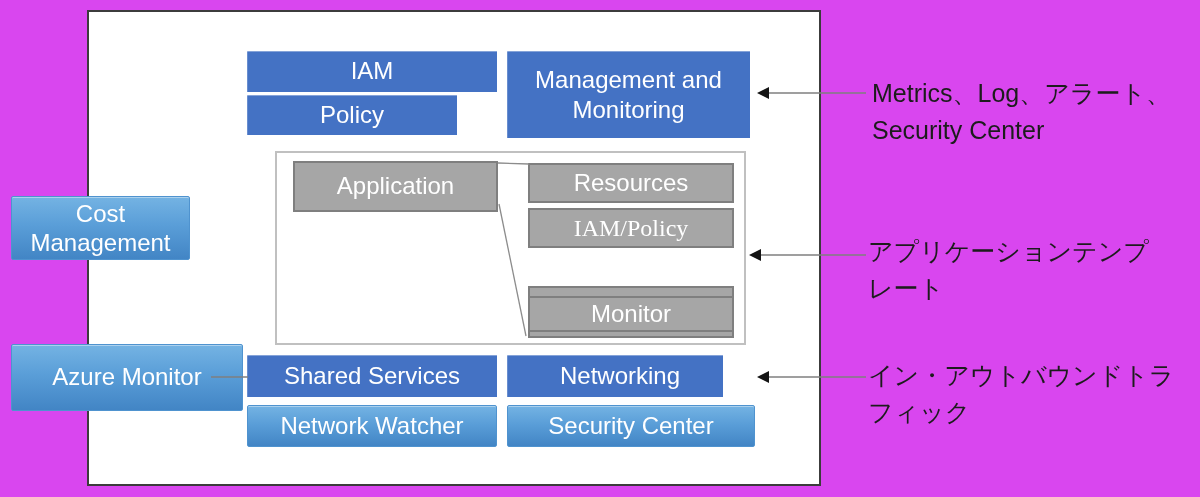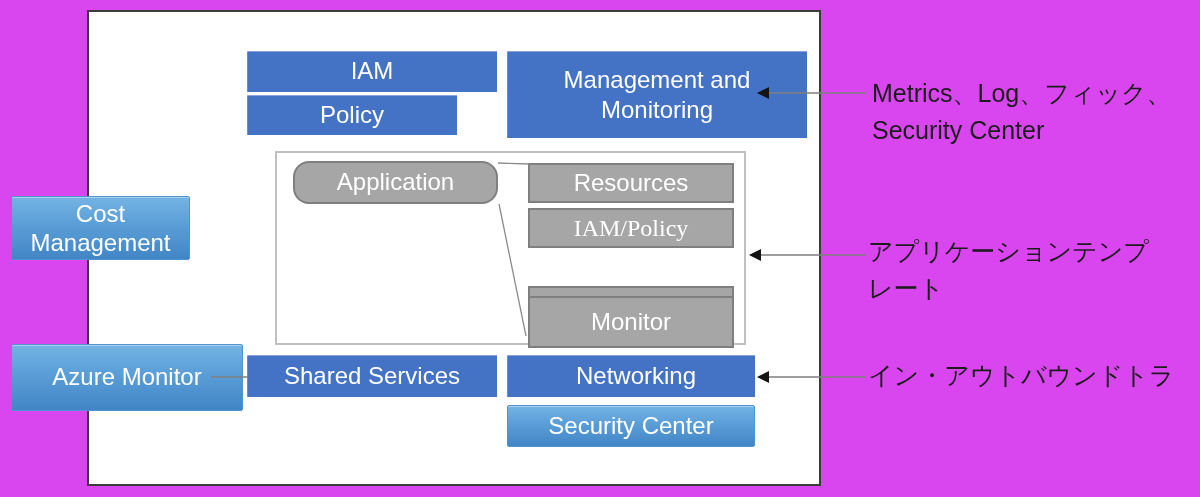--- a/index.html
+++ b/index.html
@@ -59,49 +59,52 @@
 <div class="canvas">
 
   <div class="outer-rect"></div>
 
   <div class="box blue" style="left:247px;top:51px;width:250px;height:41px;">
     <span>IAM</span>
   </div>
   <div class="box blue" style="left:247px;top:95px;width:210px;height:40px;">
     <span>Policy</span>
   </div>
-  <div class="box blue" style="left:507px;top:51px;width:300px;height:87px;line-height:30px;">
+  <div class="box blue" style="left:507px;top:51px;width:243px;height:87px;line-height:30px;">
     <span>Management and</span>
     <span>Monitoring</span>
   </div>
 
   <div class="inner-container"></div>
 
-  <div class="box graybox" style="left:293px;top:161px;width:205px;height:43px;border-radius:16px;">
+  <div class="box graybox" style="left:293px;top:161px;width:205px;height:51px;">
     <span>Application</span>
   </div>
 
   <div class="box graybox" style="left:528px;top:163px;width:206px;height:40px;align-items:center;">
     <span>Resources</span>
   </div>
   <div class="box graybox" style="left:528px;top:208px;width:206px;height:40px;font-family:Liberation Serif, serif;">
     <span>IAM/Policy</span>
   </div>
   <div class="box graybox" style="left:528px;top:252px;width:206px;height:52px;margin-top:34px;">
     <span>Keys</span>
   </div>
-  <div class="box graybox" style="left:528px;top:296px;width:206px;height:52px;">
+  <div class="box graybox" style="left:528px;top:296px;width:206px;height:36px;">
     <span>Monitor</span>
   </div>
 
   <div class="box blue" style="left:247px;top:355px;width:250px;height:42px;">
     <span>Shared Services</span>
   </div>
-  <div class="box blue" style="left:507px;top:355px;width:248px;height:42px;padding-left:10px;">
+  <div class="box blue" style="left:507px;top:355px;width:216px;height:42px;padding-left:10px;">
     <span>Networking</span>
+  </div>
+  <div class="box lightblue" style="left:247px;top:405px;width:250px;height:42px;">
+    <span>Network Watcher</span>
   </div>
   <div class="box lightblue" style="left:507px;top:405px;width:248px;height:42px;">
     <span>Security Center</span>
   </div>
 
   <div class="box lightblue" style="left:11px;top:196px;width:179px;height:64px;line-height:29px;">
     <span>Cost</span>
     <span>Management</span>
   </div>
   <div class="box lightblue" style="left:11px;top:344px;width:232px;height:67px;">
@@ -119,24 +122,25 @@
     <polygon points="757,93 769,87 769,99" fill="#141414"></polygon>
 
     <line x1="866" y1="255" x2="756" y2="255" stroke="#7F7F7F" stroke-width="1.5"></line>
     <polygon points="749,255 761,249 761,261" fill="#141414"></polygon>
 
     <line x1="866" y1="377" x2="764" y2="377" stroke="#7F7F7F" stroke-width="1.5"></line>
     <polygon points="757,377 769,371 769,383" fill="#141414"></polygon>
   </svg>
 
   <div class="annotation" style="left:872px;top:75px;">
-    <span>Metrics、Log、フィック、</span>
+    <span>Metrics、Log、アラート、</span>
     <span>Security Center</span>
   </div>
   <div class="annotation" style="left:868px;top:233px;">
     <span>アプリケーションテンプ</span>
     <span>レート</span>
   </div>
   <div class="annotation" style="left:868px;top:357px;">
     <span>イン・アウトバウンドトラ</span>
+    <span>フィック</span>
   </div>
 
 </div>
 
 </body></html>

